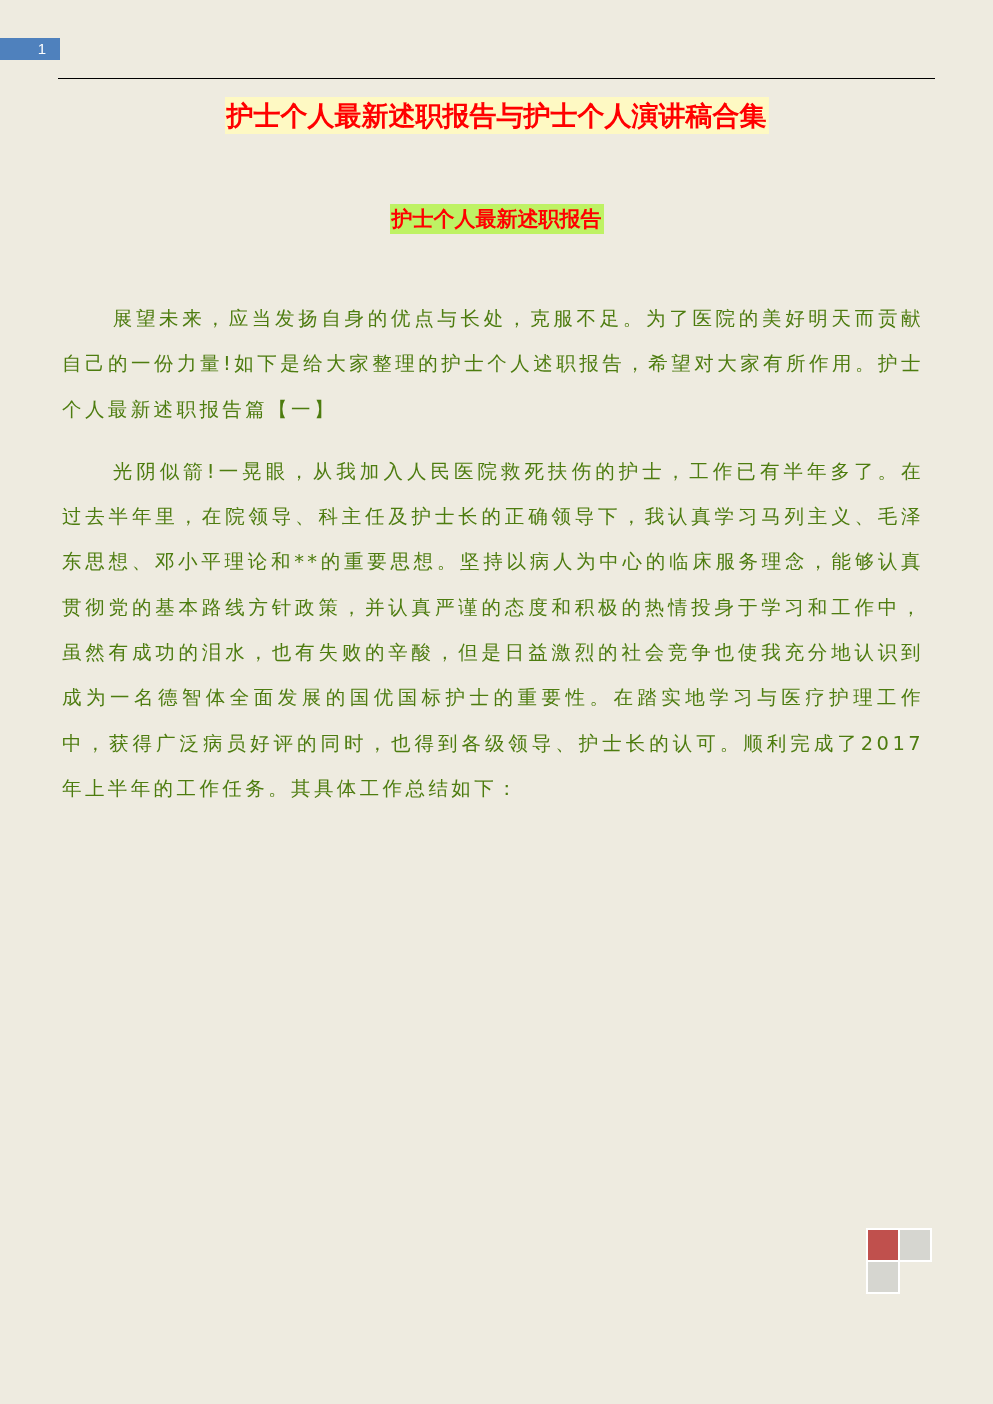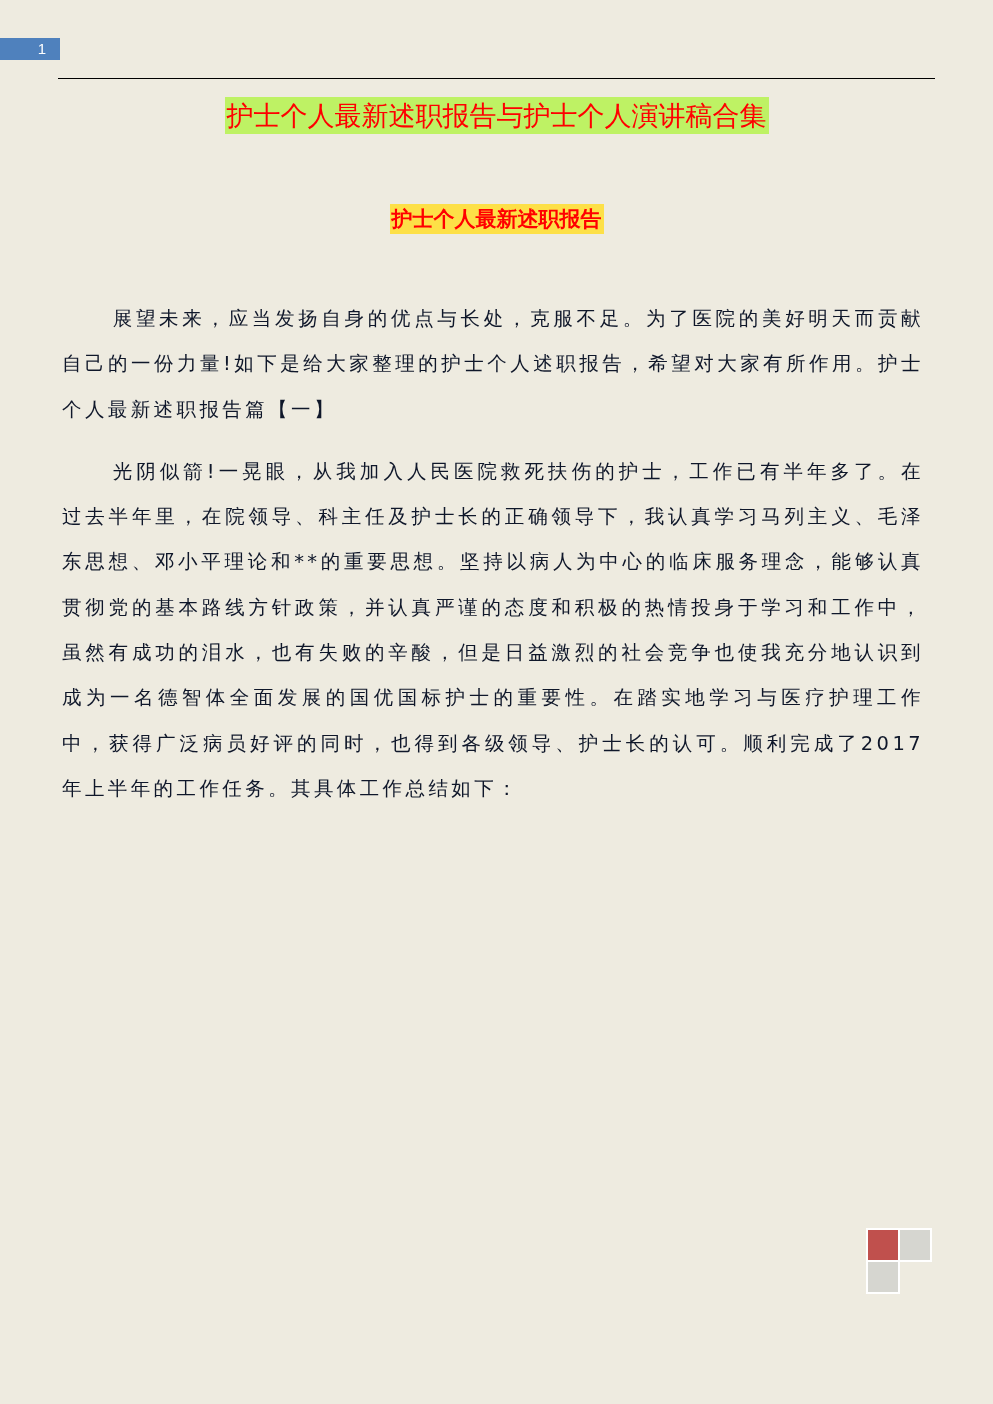--- a/index.html
+++ b/index.html
@@ -39,58 +39,58 @@
     }
     .main-title-wrap {
       position: absolute;
       top: 97px;
       left: 0;
       width: 993px;
       text-align: center;
     }
     .main-title {
       display: inline-block;
-      background: #bef264;
+      background: #fef9c3;
       color: #ff0000;
       font-family: "DejaVu Serif", serif;
-      font-weight: normal;
+      font-weight: bold;
       font-size: 27px;
       line-height: 37px;
       padding: 0 2px;
       letter-spacing: 0px;
     }
     .sub-title-wrap {
       position: absolute;
       top: 204px;
       left: 0;
       width: 993px;
       text-align: center;
     }
     .sub-title {
       display: inline-block;
-      background: #fde047;
+      background: #bef264;
       color: #ff0000;
       font-family: "DejaVu Serif", serif;
       font-weight: bold;
       font-size: 21px;
       line-height: 30px;
       padding: 0 2px;
     }
     .body-text {
       position: absolute;
       left: 62px;
       top: 296px;
       width: 862px;
     }
     .para {
       margin: 0 0 17px 0;
       font-family: "DejaVu Sans", sans-serif;
       font-size: 19.5px;
       line-height: 45.3px;
-      color: #0f172a;
+      color: #4d7c0f;
       text-indent: 2.6em;
       letter-spacing: 3.4px;
       text-align: justify;
       word-break: break-all;
     }
     .deco-squares {
       position: absolute;
       left: 866px;
       top: 1228px;
       width: 68px;

